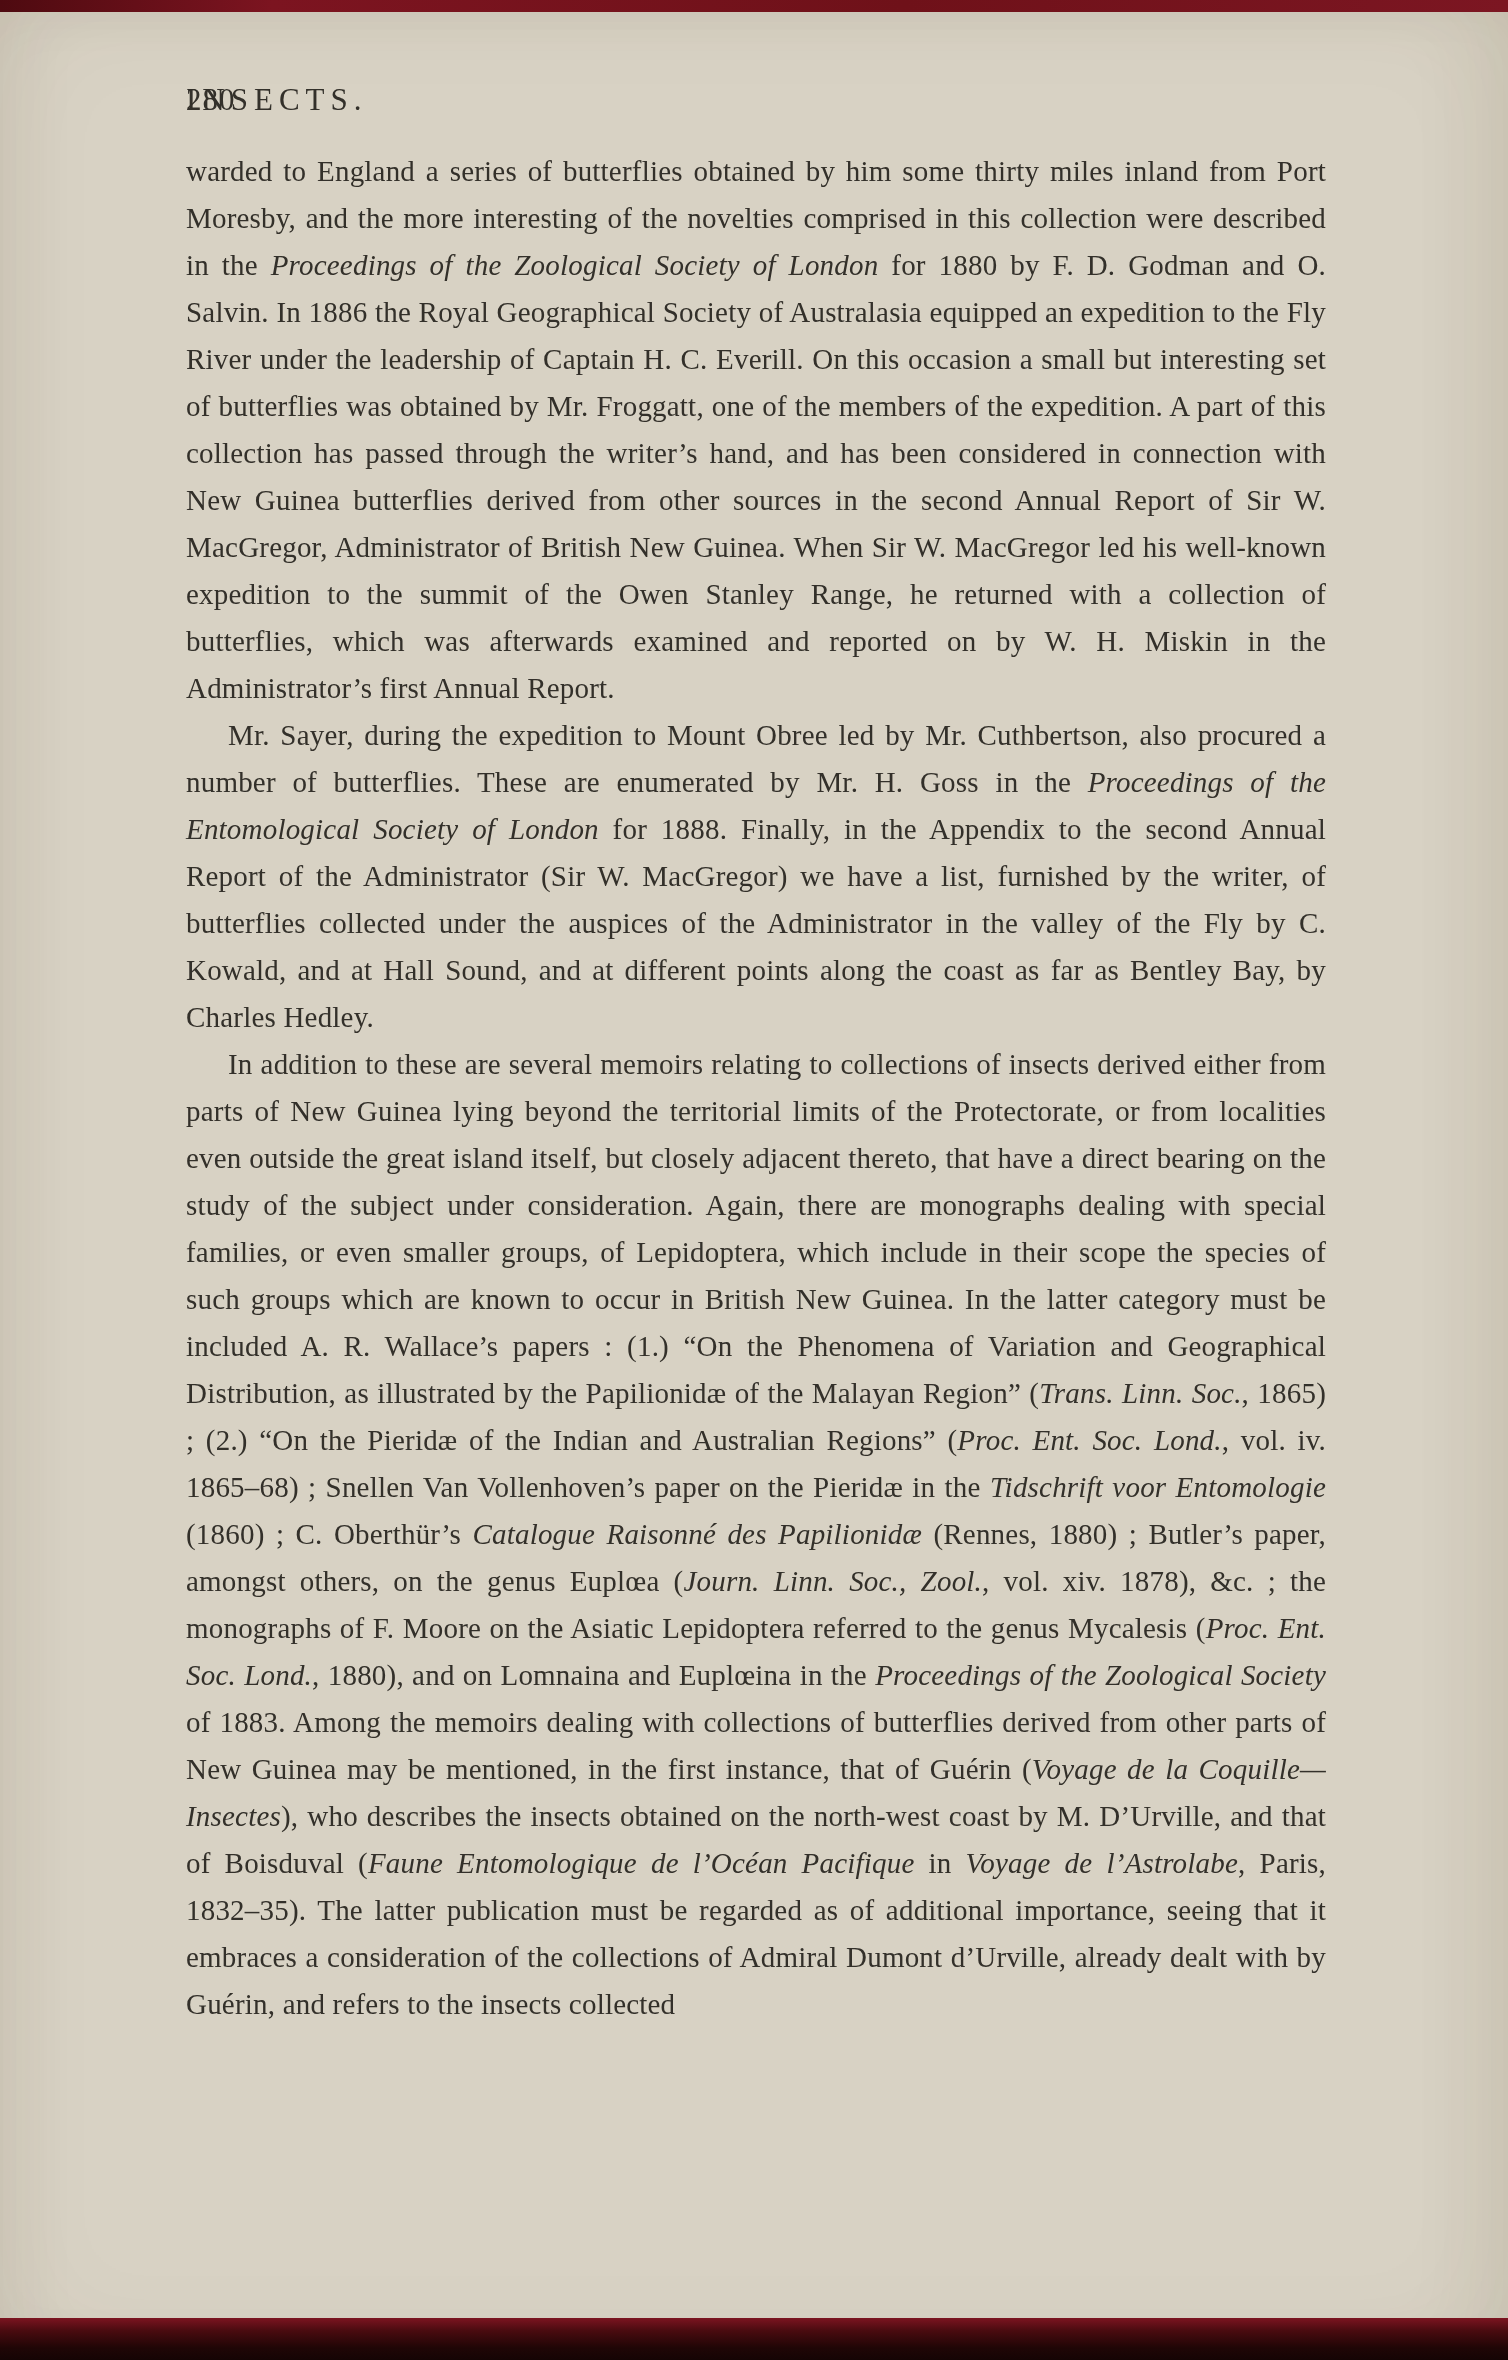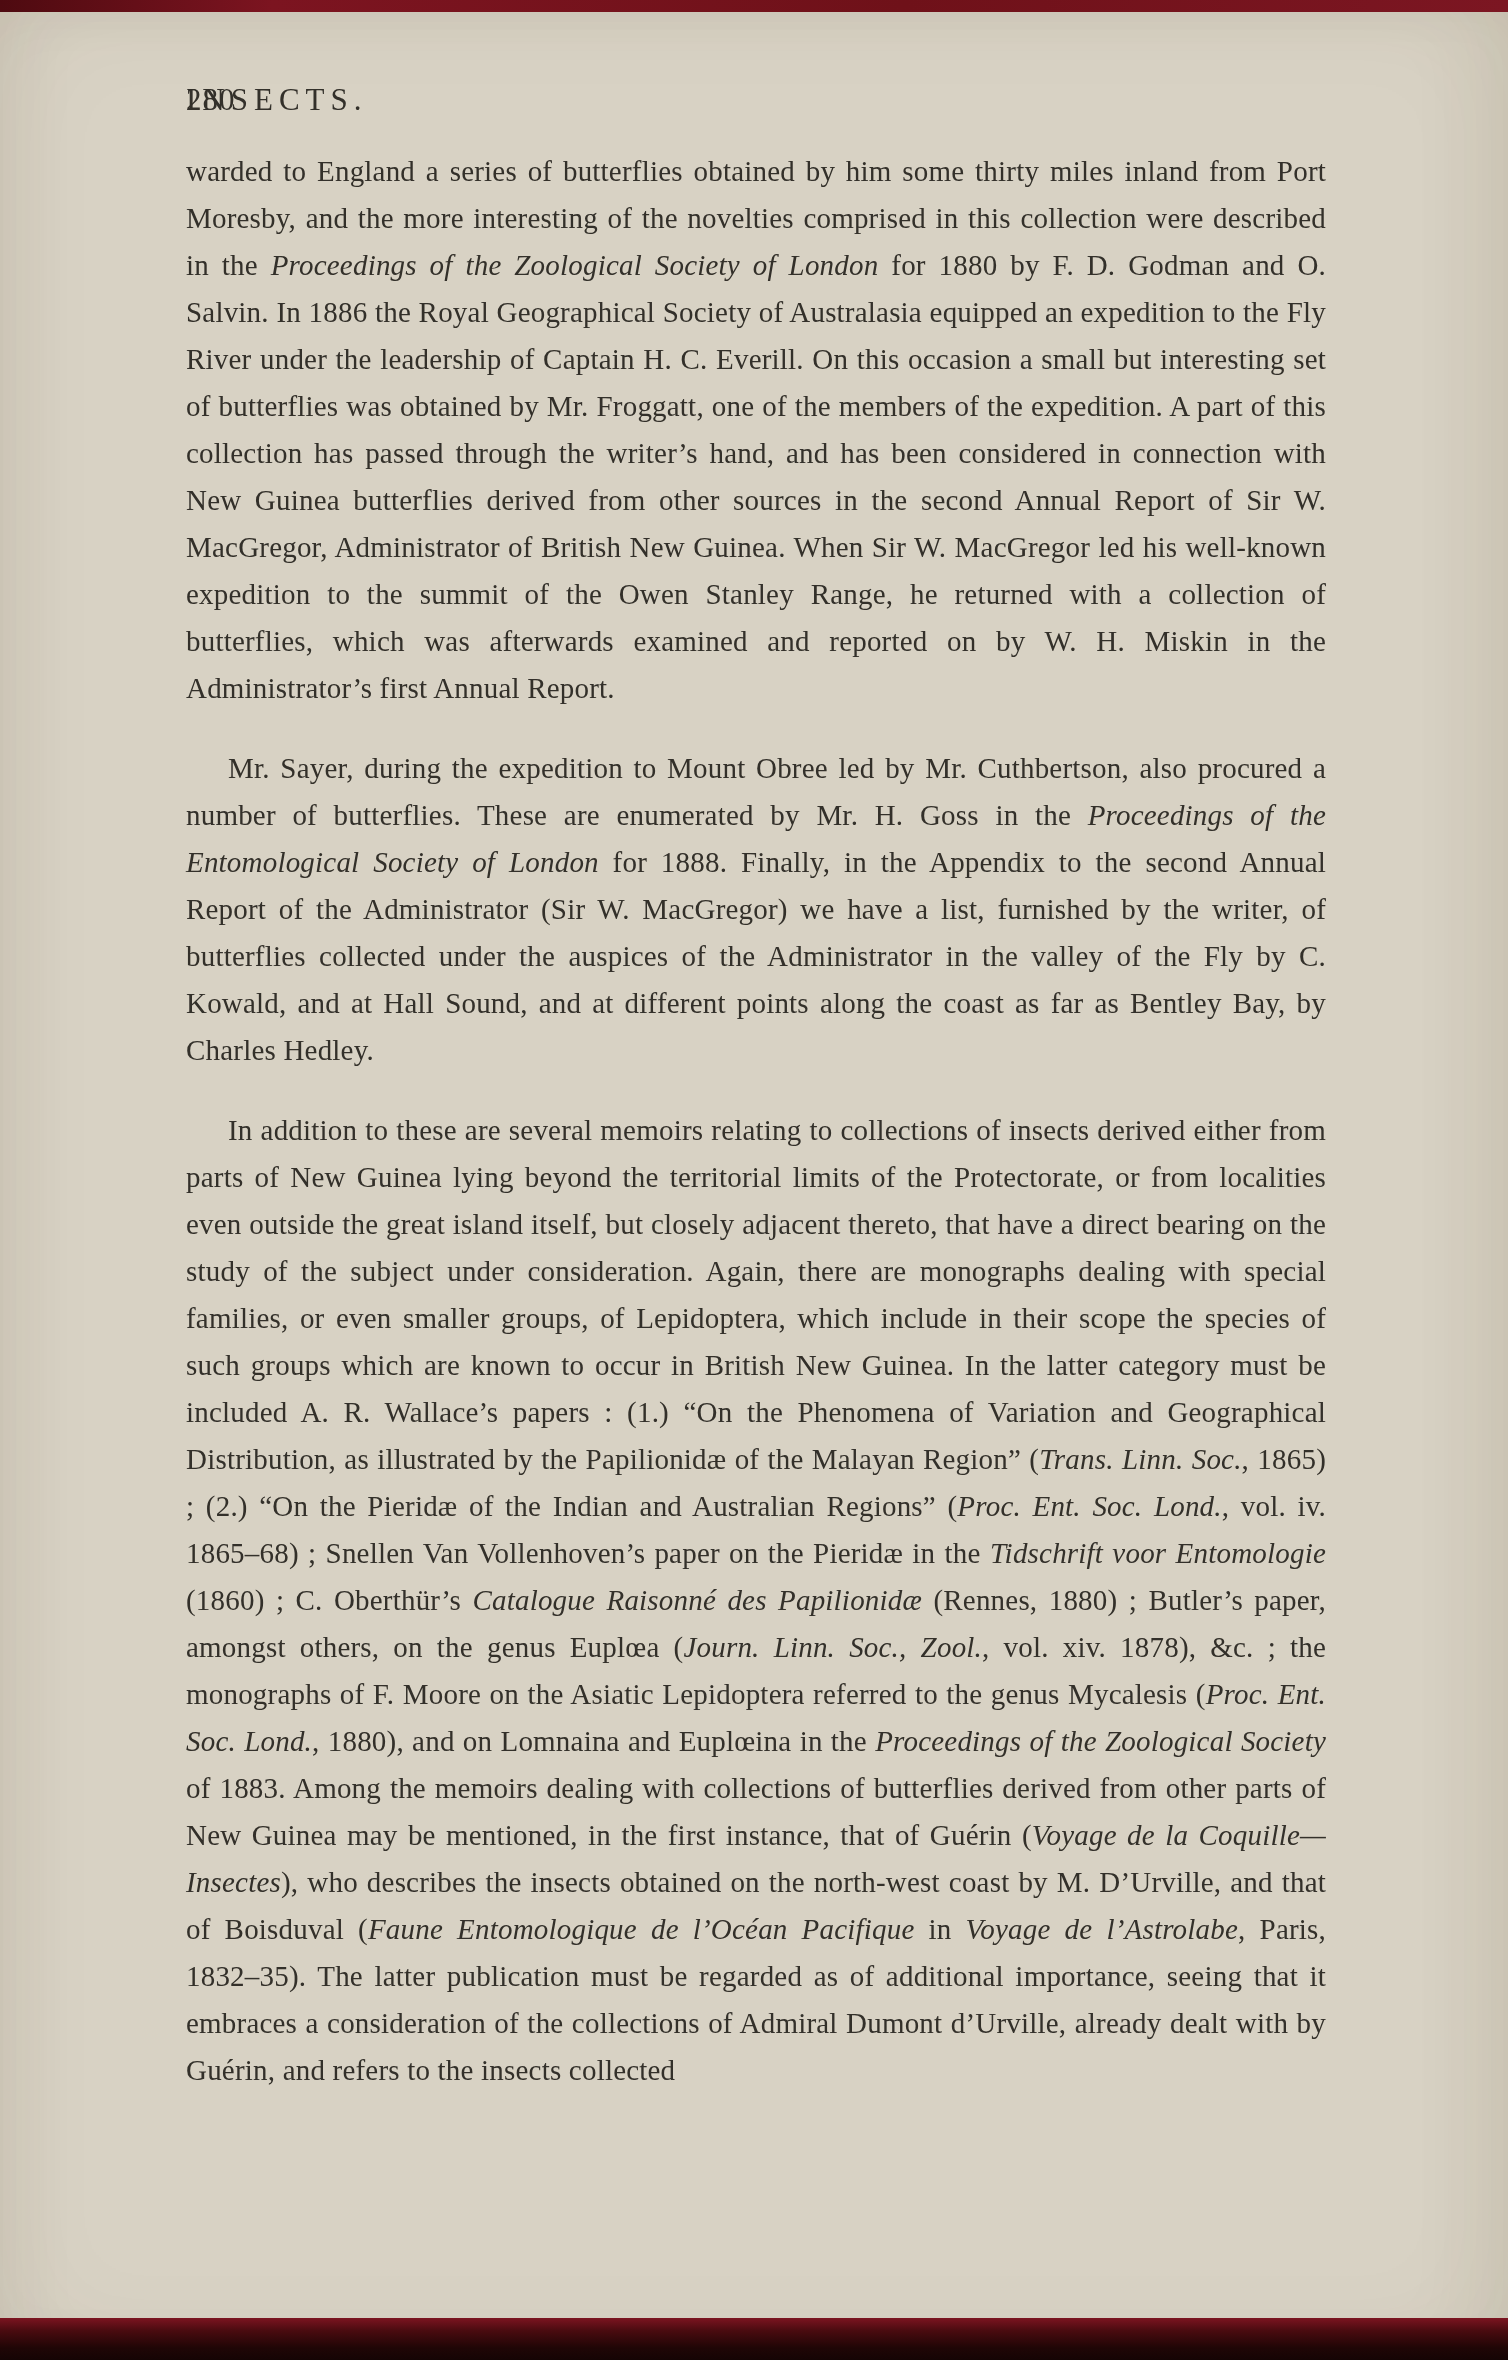--- a/index.html
+++ b/index.html
@@ -58,21 +58,20 @@
   }
   .page-body p.para {
     margin: 0;
     font-size: 29px;
     line-height: 47px;
     text-align: justify;
     letter-spacing: 0.2px;
   }
   .page-body p.para.indent {
     text-indent: 42px;
-    margin-top: 33px;
   }
   .page-body i {
     font-style: italic;
   }
 </style>
 </head>
 <body>
 
 <div class="scan-page">
   <div class="scan-edge-top"></div>

